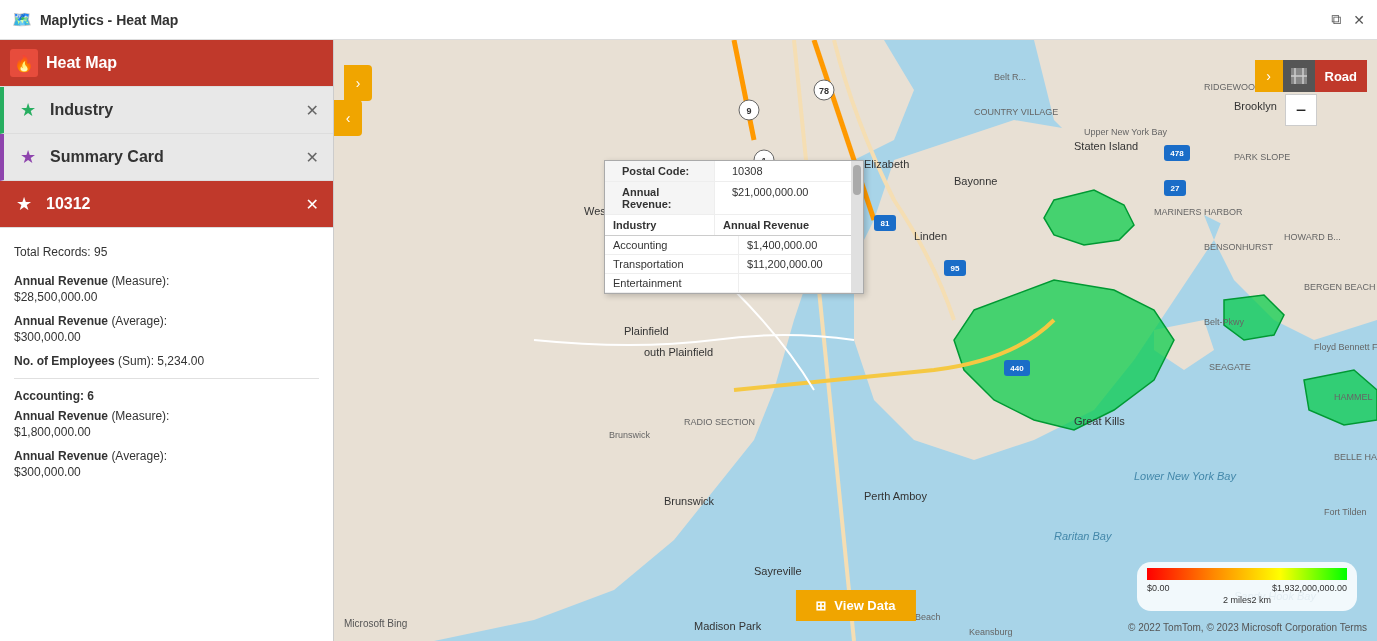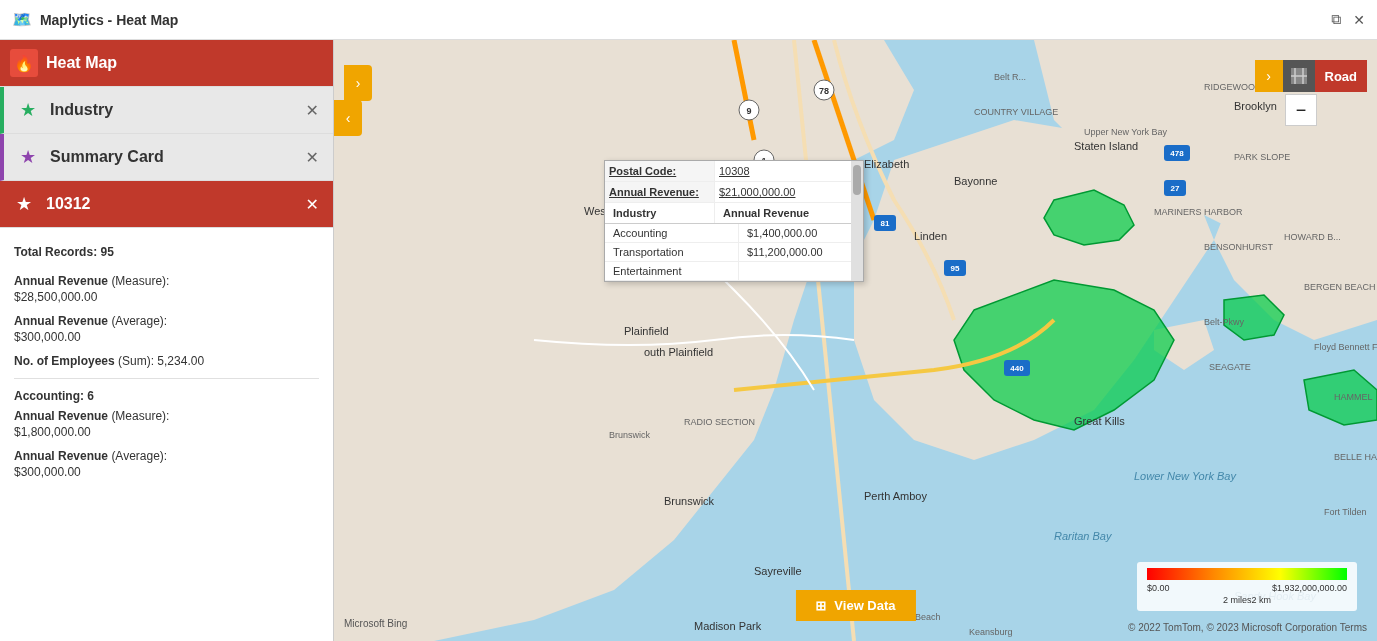--- a/index.html
+++ b/index.html
@@ -103,21 +103,21 @@
     .road-btn-icon { background: #555; width: 32px; height: 32px; display: flex; align-items: center; justify-content: center; }
     .road-btn-label { background: #c0392b; height: 32px; padding: 0 10px; display: flex; align-items: center; color: #fff; font-size: 13px; font-weight: 600; }
 
     
     .popup-card {
       position: absolute; top: 120px; left: 270px; z-index: 30;
       background: #fff; border: 1px solid #aaa; box-shadow: 2px 2px 6px rgba(0,0,0,0.2);
       width: 260px;
     }
     .popup-row { display: flex; border-bottom: 1px solid #eee; }
-    .popup-cell { padding: 4px 4px; font-size: 11px; color: #333; text-decoration: underline; }
+    .popup-cell { padding: 4px 17px; font-size: 11px; color: #333; }
     .popup-cell-key { width: 110px; font-weight: 600; background: #f5f5f5; border-right: 1px solid #eee; }
     .popup-cell-val { flex: 1; }
     .popup-table-header { display: flex; background: #fff; border-bottom: 1px solid #ccc; }
     .popup-th { padding: 4px 8px; font-size: 11px; font-weight: 700; color: #333; }
     .popup-th-industry { width: 110px; border-right: 1px solid #eee; }
     .popup-th-revenue { flex: 1; }
     .popup-data-row { display: flex; border-bottom: 1px solid #eee; }
     .popup-td { padding: 3px 8px; font-size: 11px; color: #333; }
     .popup-td-industry { width: 134px; border-right: 1px solid #eee; }
     .popup-td-revenue { flex: 1; }
@@ -128,21 +128,21 @@
     .view-data-btn {
       position: absolute; bottom: 20px; left: 50%; transform: translateX(-50%);
       background: #f0a500; border: none; cursor: pointer; padding: 8px 20px;
       display: flex; align-items: center; gap: 8px; z-index: 30;
       font-size: 13px; font-weight: 600; color: #fff;
     }
 
     
     .legend {
       position: absolute; bottom: 30px; right: 20px; z-index: 20;
-      background: rgba(255,255,255,0.85); padding: 6px 10px; border-radius: 3px;
+      background: rgba(255,255,255,0.85); padding: 6px 10px; border-radius: 14px;
     }
     .legend-gradient {
       width: 200px; height: 12px;
       background: linear-gradient(to right, #ff0000, #ff8800, #ffff00, #00ff00);
       margin-bottom: 3px;
     }
     .legend-labels { display: flex; justify-content: space-between; font-size: 9px; color: #333; }
     .legend-scale { display: flex; justify-content: center; font-size: 9px; color: #333; margin-top: 2px; }
 
     
@@ -217,21 +217,21 @@
   <div class="nav-item nav-item-heatmap">
     <div class="nav-icon">
       <span class="nav-icon-star-red">★</span>
     </div>
     <span class="nav-label nav-label-white">10312</span>
     <button class="nav-close nav-close-white">✕</button>
   </div>
 
   <div class="panel-content">
     <div class="stat-block">
-      <span style="font-size:12px; color:#333;font-weight:bold;">Total Records: 95</span>
+      <span style="font-size:12px; color:#333;">Total Records: 95</span>
     </div>
     <div style="height:8px;"></div>
     <div class="stat-block">
       <div class="stat-label">
         <strong>Annual Revenue</strong>
         <span>(Measure):</span>
       </div>
       <div class="stat-value">$28,500,000.00</div>
     </div>
     <div class="stat-block">

